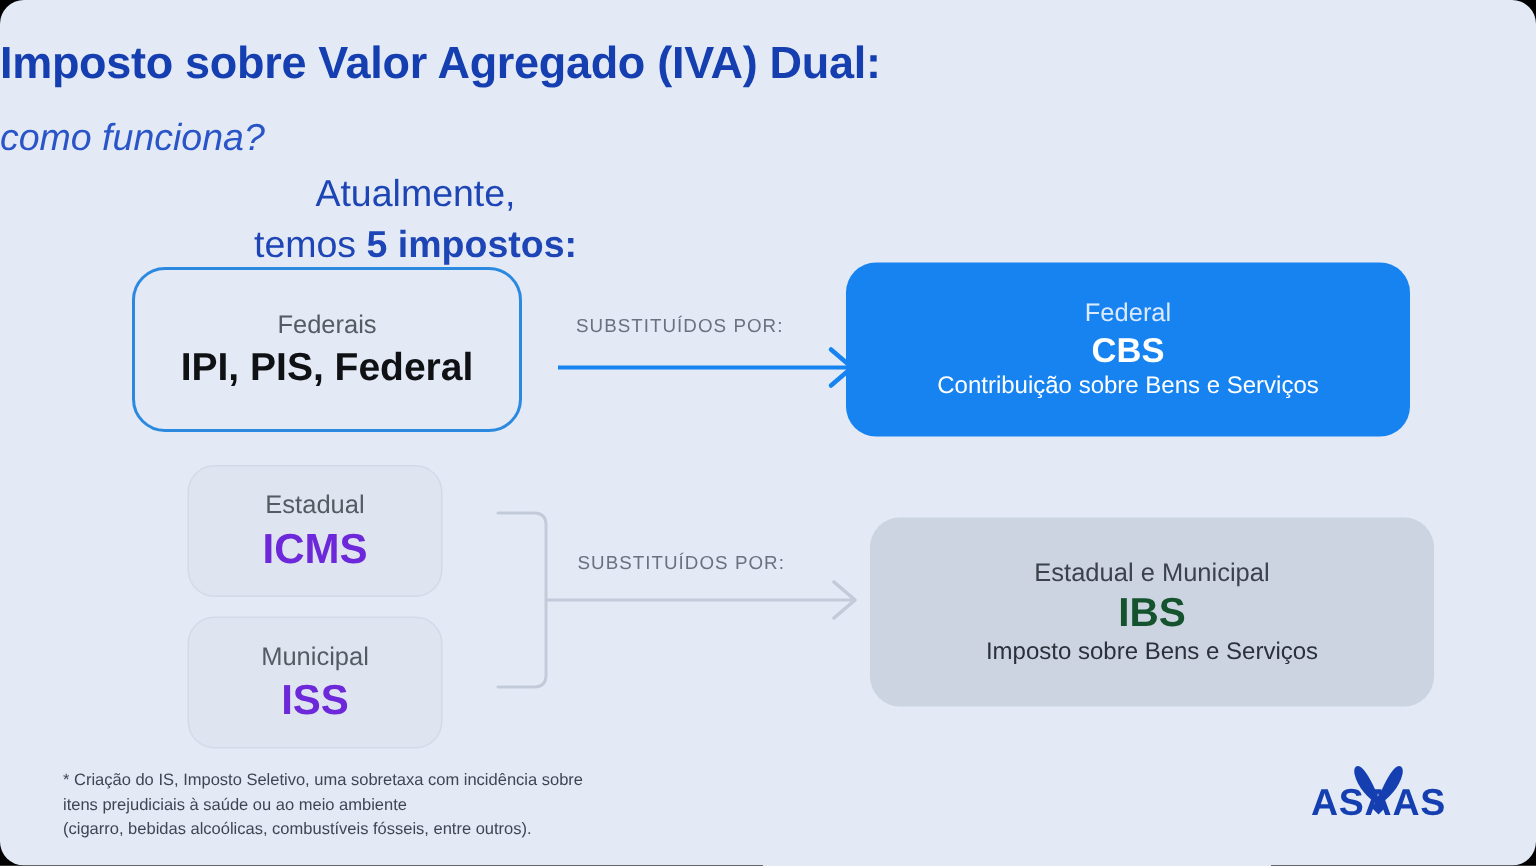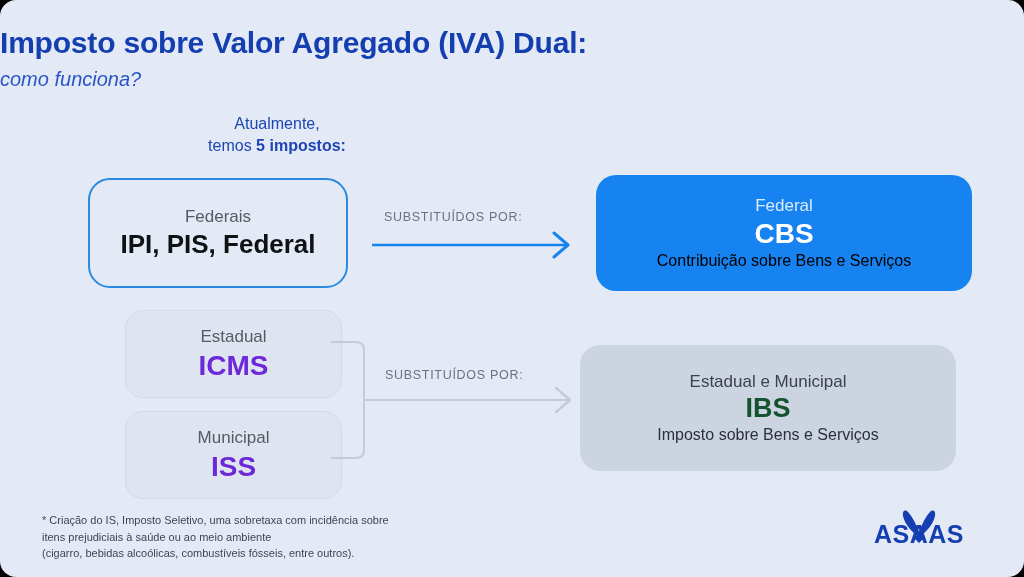--- a/index.html
+++ b/index.html
@@ -34,36 +34,36 @@
   }
   .title-main {
     font-size: 30px;
     font-weight: bold;
     color: #153fb0;
     letter-spacing: -0.2px;
     line-height: 1.12;
     white-space: nowrap;
   }
   .title-sub {
-    margin-top: 8px;
-    font-size: 20px;
+    margin-top: 18px;
+    font-size: 25px;
     font-style: italic;
     font-weight: normal;
     color: #2a55c8;
     line-height: 1.15;
   }
 
   
   .leadin {
     position: absolute;
     left: 112px;
     top: 113px;
     width: 330px;
     color: #1e45b5;
-    font-size: 16px;
+    font-size: 25px;
     line-height: 1.35;
     text-align: center;
   }
   .leadin .l1 { display: block; }
   .leadin .l2 { display: block; }
   .leadin b { font-weight: bold; }
 
   
   .card {
     position: absolute;
@@ -101,51 +101,51 @@
   }
   .card-federais .eyebrow { color: #555a63; }
   .card-federais .acronym {
     color: #101114;
     font-size: 26px;
     margin-top: 3px;
   }
 
   
   .card-soft {
-    width: 217px;
+    width: 170px;
     height: 88px;
     background: #dfe5f0;
     border: 1px solid #d2dae8;
     border-radius: 18px;
   }
   .card-soft .eyebrow { color: #555a63; }
   .card-soft .acronym {
     color: #6d28d9;
     font-size: 28px;
     margin-top: 2px;
   }
   .card-icms { left: 125px; top: 310px; }
   .card-iss  { left: 125px; top: 411px; }
 
   
   .card-cbs {
-    left: 596px;
+    left: 564px;
     top: 175px;
     width: 376px;
     height: 116px;
     background: #1683f0;
     border-radius: 20px;
   }
   .card-cbs .eyebrow { color: #dbeaff; }
   .card-cbs .acronym {
     color: #ffffff;
-    font-size: 28px;
+    font-size: 23px;
     margin-top: 1px;
   }
-  .card-cbs .expansion { color: #000000; margin-top: 1px; }
+  .card-cbs .expansion { color: #ffffff; margin-top: 1px; }
 
   
   .card-ibs {
     left: 580px;
     top: 345px;
     width: 376px;
     height: 126px;
     background: #ccd4e2;
     border-radius: 20px;
   }

